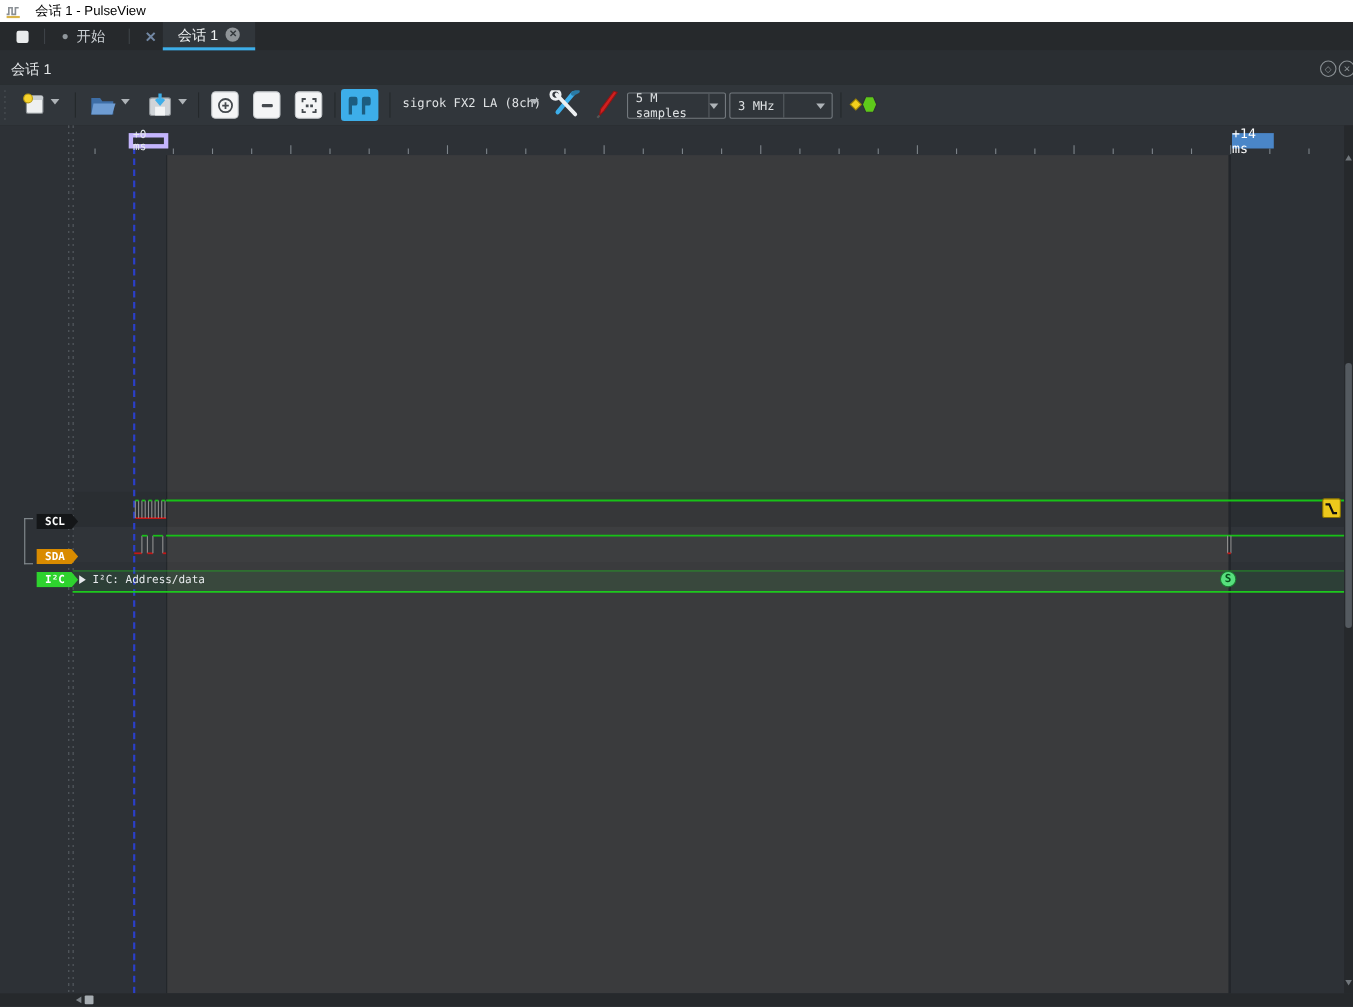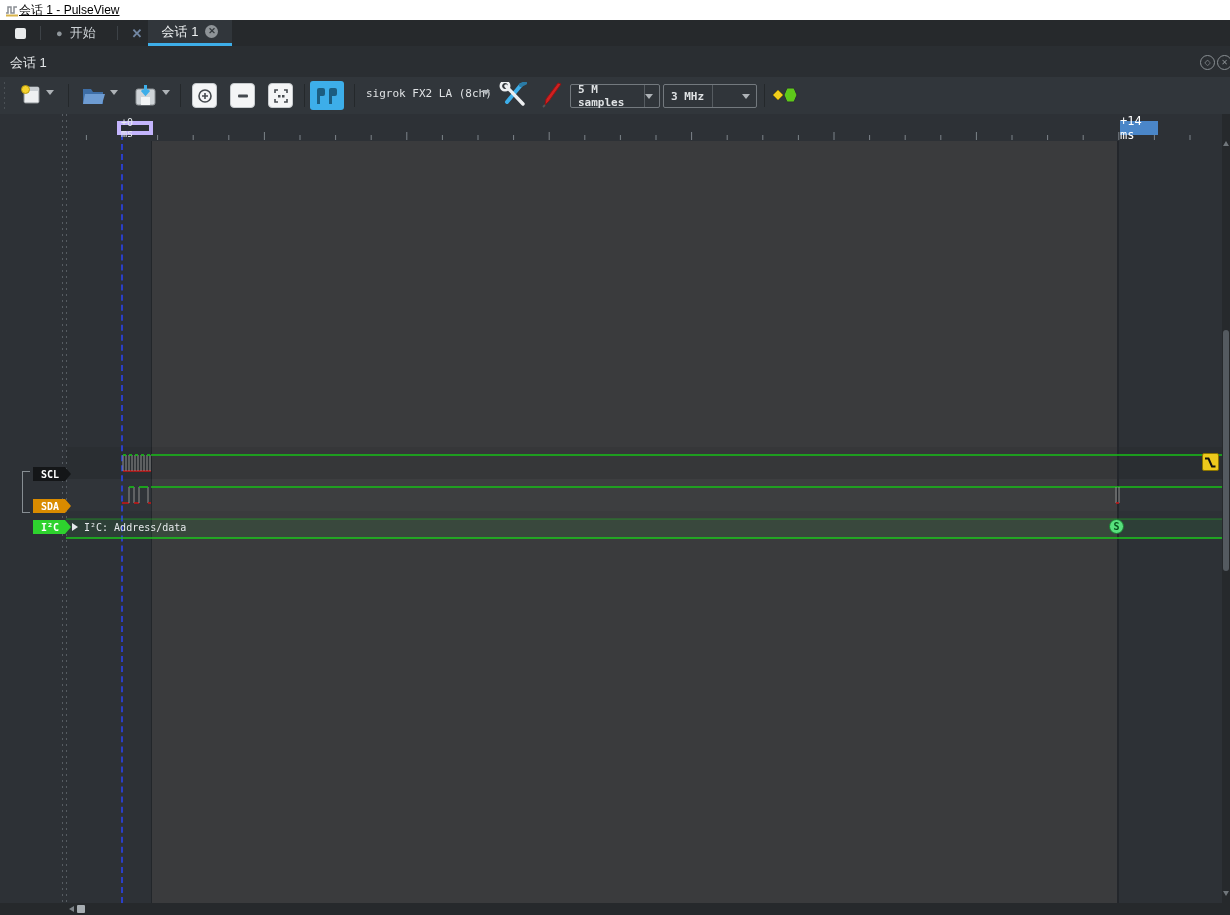--- a/index.html
+++ b/index.html
@@ -1,20 +1,20 @@
 <!DOCTYPE html>
 <html><head>
 <meta charset="utf-8">
 <style>
   html,body{margin:0;padding:0;width:1230px;height:915px;overflow:hidden;background:#31363b;
     font-family:"Liberation Sans",sans-serif;}
   .abs{position:absolute;}
   
   #titlebar{left:0;top:0;width:1230px;height:20px;background:#ffffff;display:flex;align-items:center;}
-  #titlebar .t{font-size:12px;color:#000;margin-left:0;text-decoration:underline;}
+  #titlebar .t{font-size:12px;color:#000;margin-left:13px;}
   
   #tabbar{left:0;top:20px;width:1230px;height:26px;background:#26292c;}
   .tsep{position:absolute;top:6px;width:1px;height:14px;background:#3d4247;}
   #stop-btn{left:7px;top:0;width:26px;height:26px;display:flex;align-items:center;justify-content:center;}
   #stop-glyph{width:11px;height:11px;background:#e9ebec;border-radius:2px;}
   #run-btn{left:50px;top:0;height:26px;display:flex;align-items:center;gap:7px;padding:0 6px;}
   #run-dot{color:#8f969b;font-size:11px;line-height:11px;}
   #run-label{color:#ced3d7;font-size:13px;}
   #new-session-btn{left:126px;top:0;width:22px;height:26px;display:flex;align-items:center;justify-content:center;
     color:#7287a3;font-size:13px;font-weight:bold;}
@@ -39,21 +39,21 @@
   .dd{position:absolute;top:13px;width:0;height:0;border-left:4px solid transparent;border-right:4px solid transparent;
     border-top:5px solid #aeb3b7;}
   .sep{position:absolute;top:7px;width:1px;height:23px;background:#24282b;}
   .whitebtn{position:absolute;top:6px;width:25px;height:25px;background:#f4f5f6;border:1px solid #c6cacd;border-radius:4px;
     display:flex;align-items:center;justify-content:center;box-sizing:border-box;}
   #decoder-btn{position:absolute;left:310px;top:4px;width:34px;height:29px;background:#3daee9;border-radius:3px;
     display:flex;align-items:center;justify-content:center;}
   #device-combo{position:absolute;left:366px;top:4px;height:24px;display:flex;align-items:center;}
   .combo-text{font-family:"DejaVu Sans Mono",monospace;font-size:11px;color:#dfe2e4;}
   .combo{position:absolute;top:7px;height:24px;border:1px solid #73797e;border-radius:2px;box-sizing:border-box;
-    display:flex;align-items:center;background:#30353a;font-weight:bold;}
+    display:flex;align-items:center;background:#30353a;}
   .combo .combo-text{padding-left:7px;}
   .combo .dd2{margin-left:auto;margin-right:6px;width:0;height:0;border-left:4px solid transparent;
     border-right:4px solid transparent;border-top:5px solid #aeb3b7;}
   .combo .ddsep{margin-left:8px;width:1px;height:22px;background:#565c61;}
   
   #traceview{left:0;top:114px;width:1230px;height:789px;background:#2d3136;}
   #inner-region{left:151px;top:27px;width:967px;height:762px;background:#3a3b3d;
     border-left:1px solid #22262a;border-right:1px solid #22262a;box-sizing:border-box;}
   .rowband{left:66px;width:1156px;}
   #band-scl{top:333px;height:32px;background:rgba(0,0,0,0.06);}

